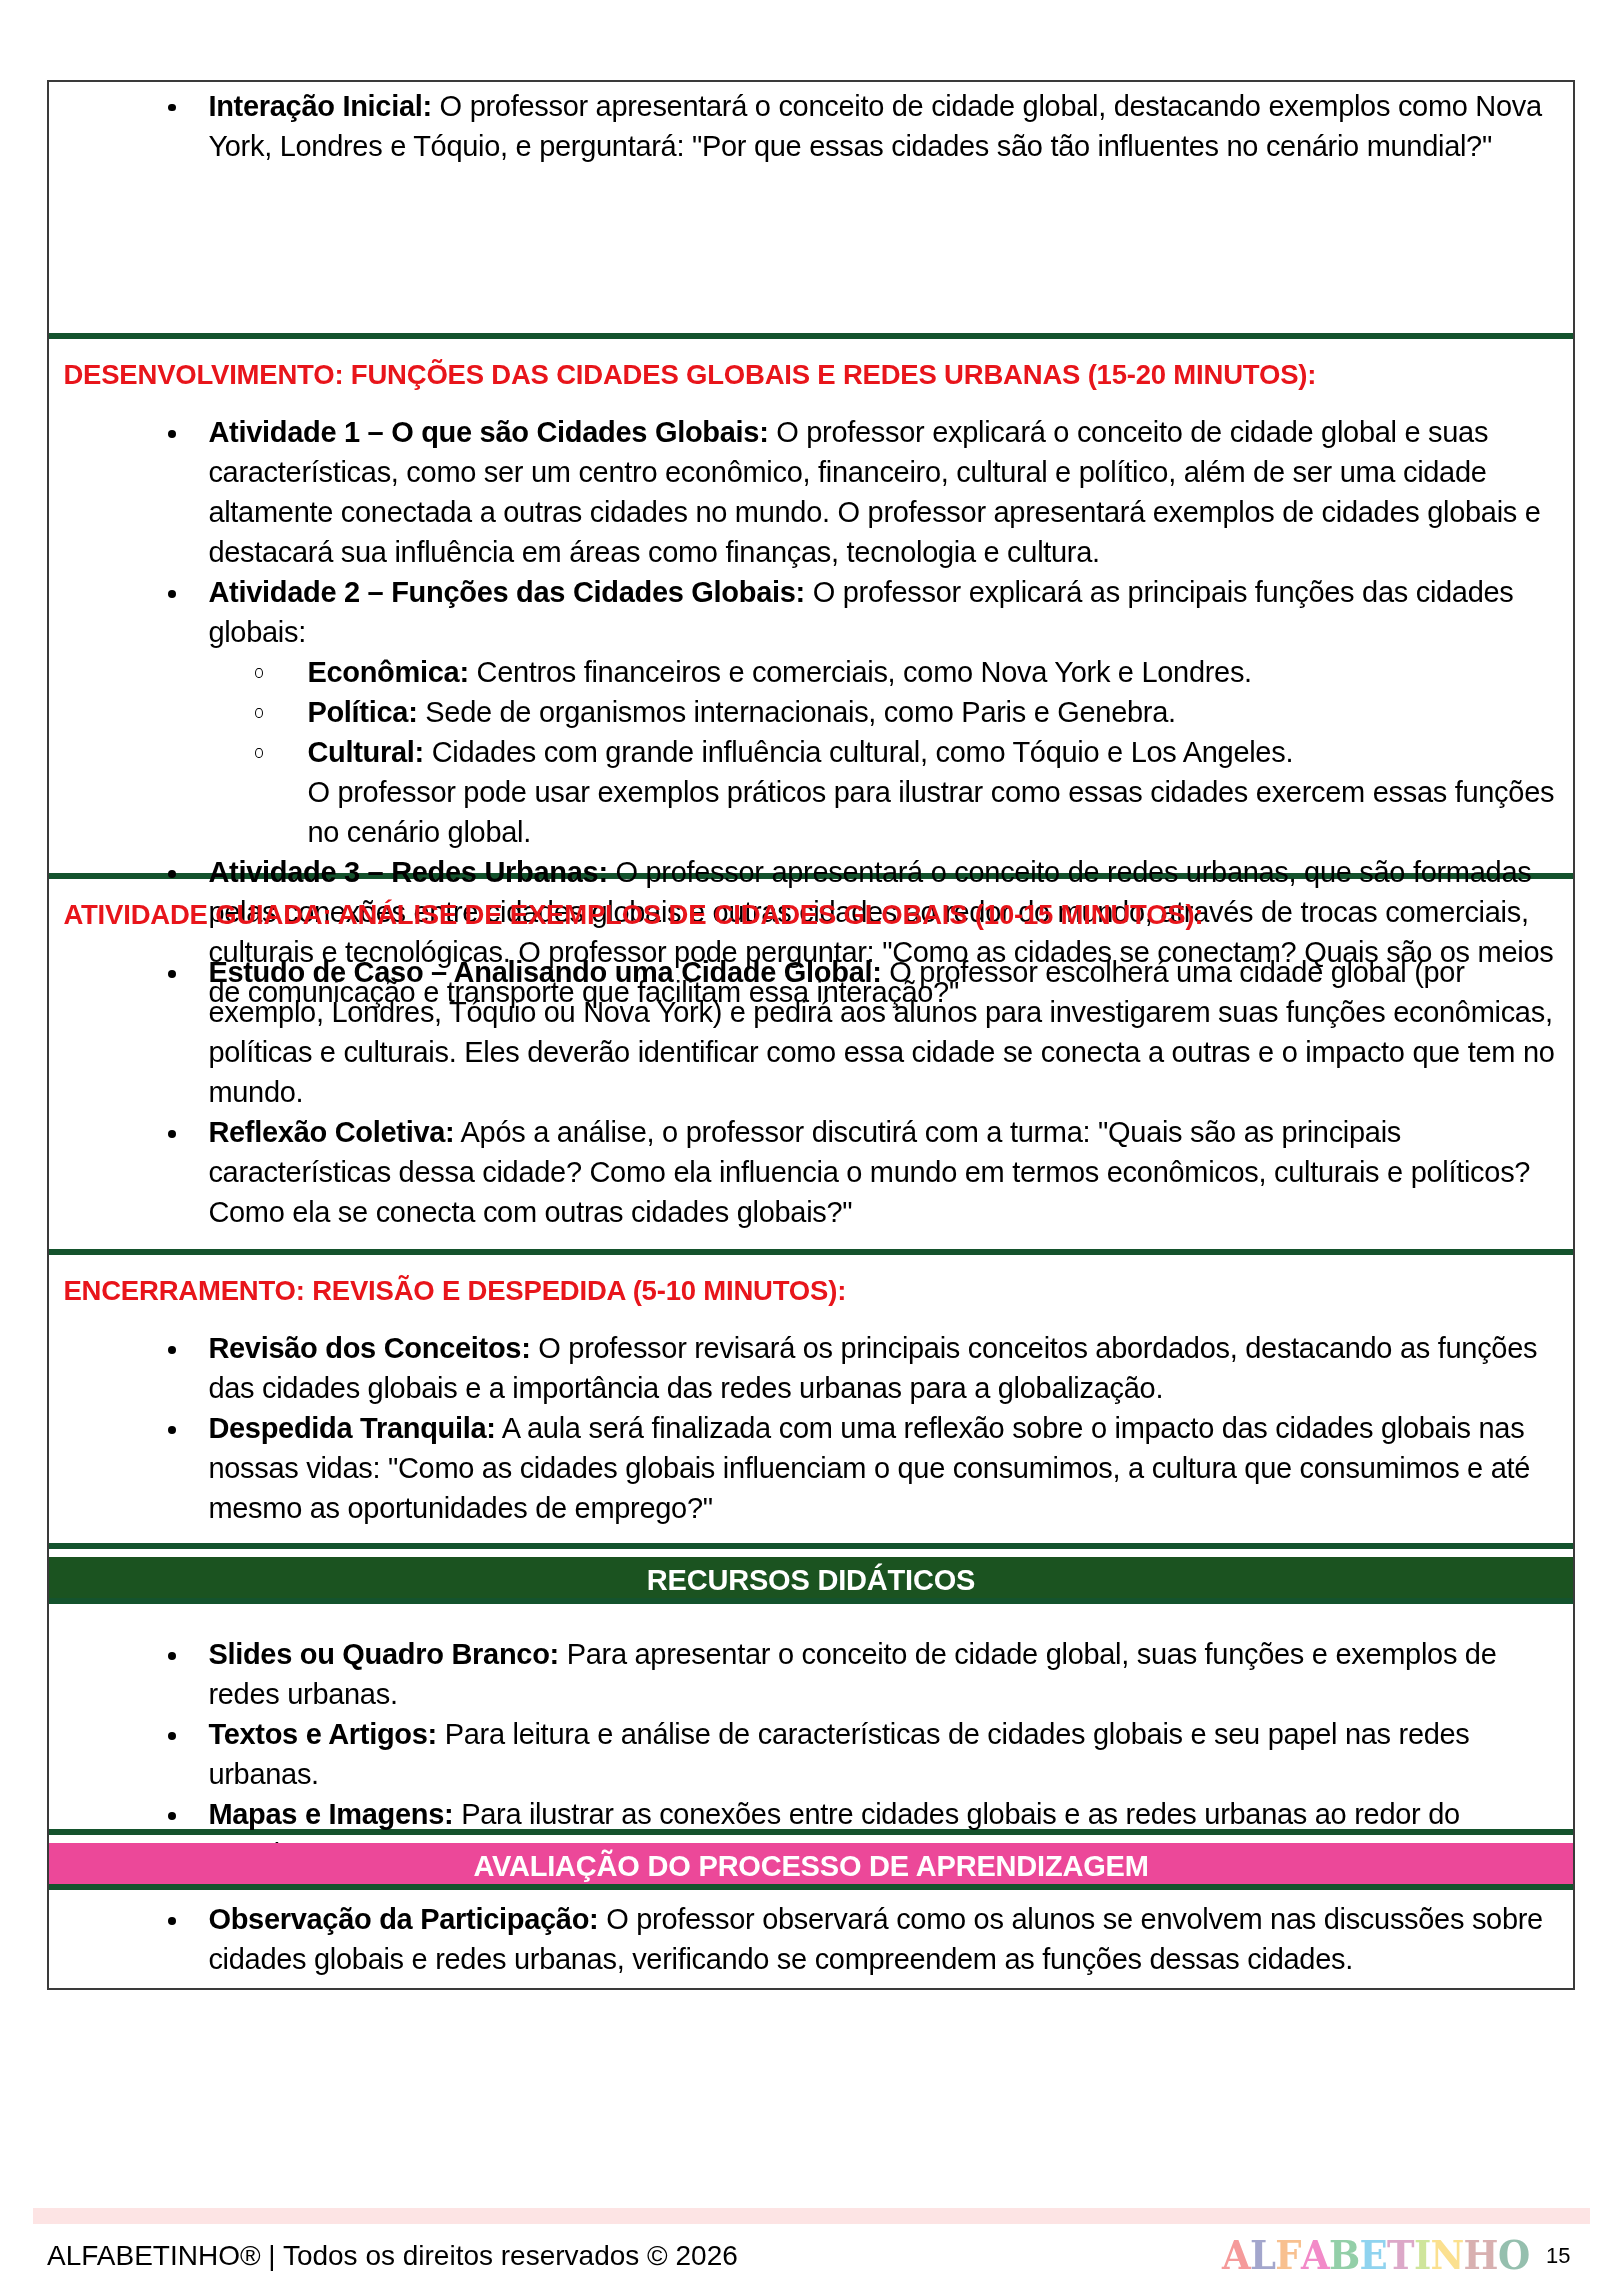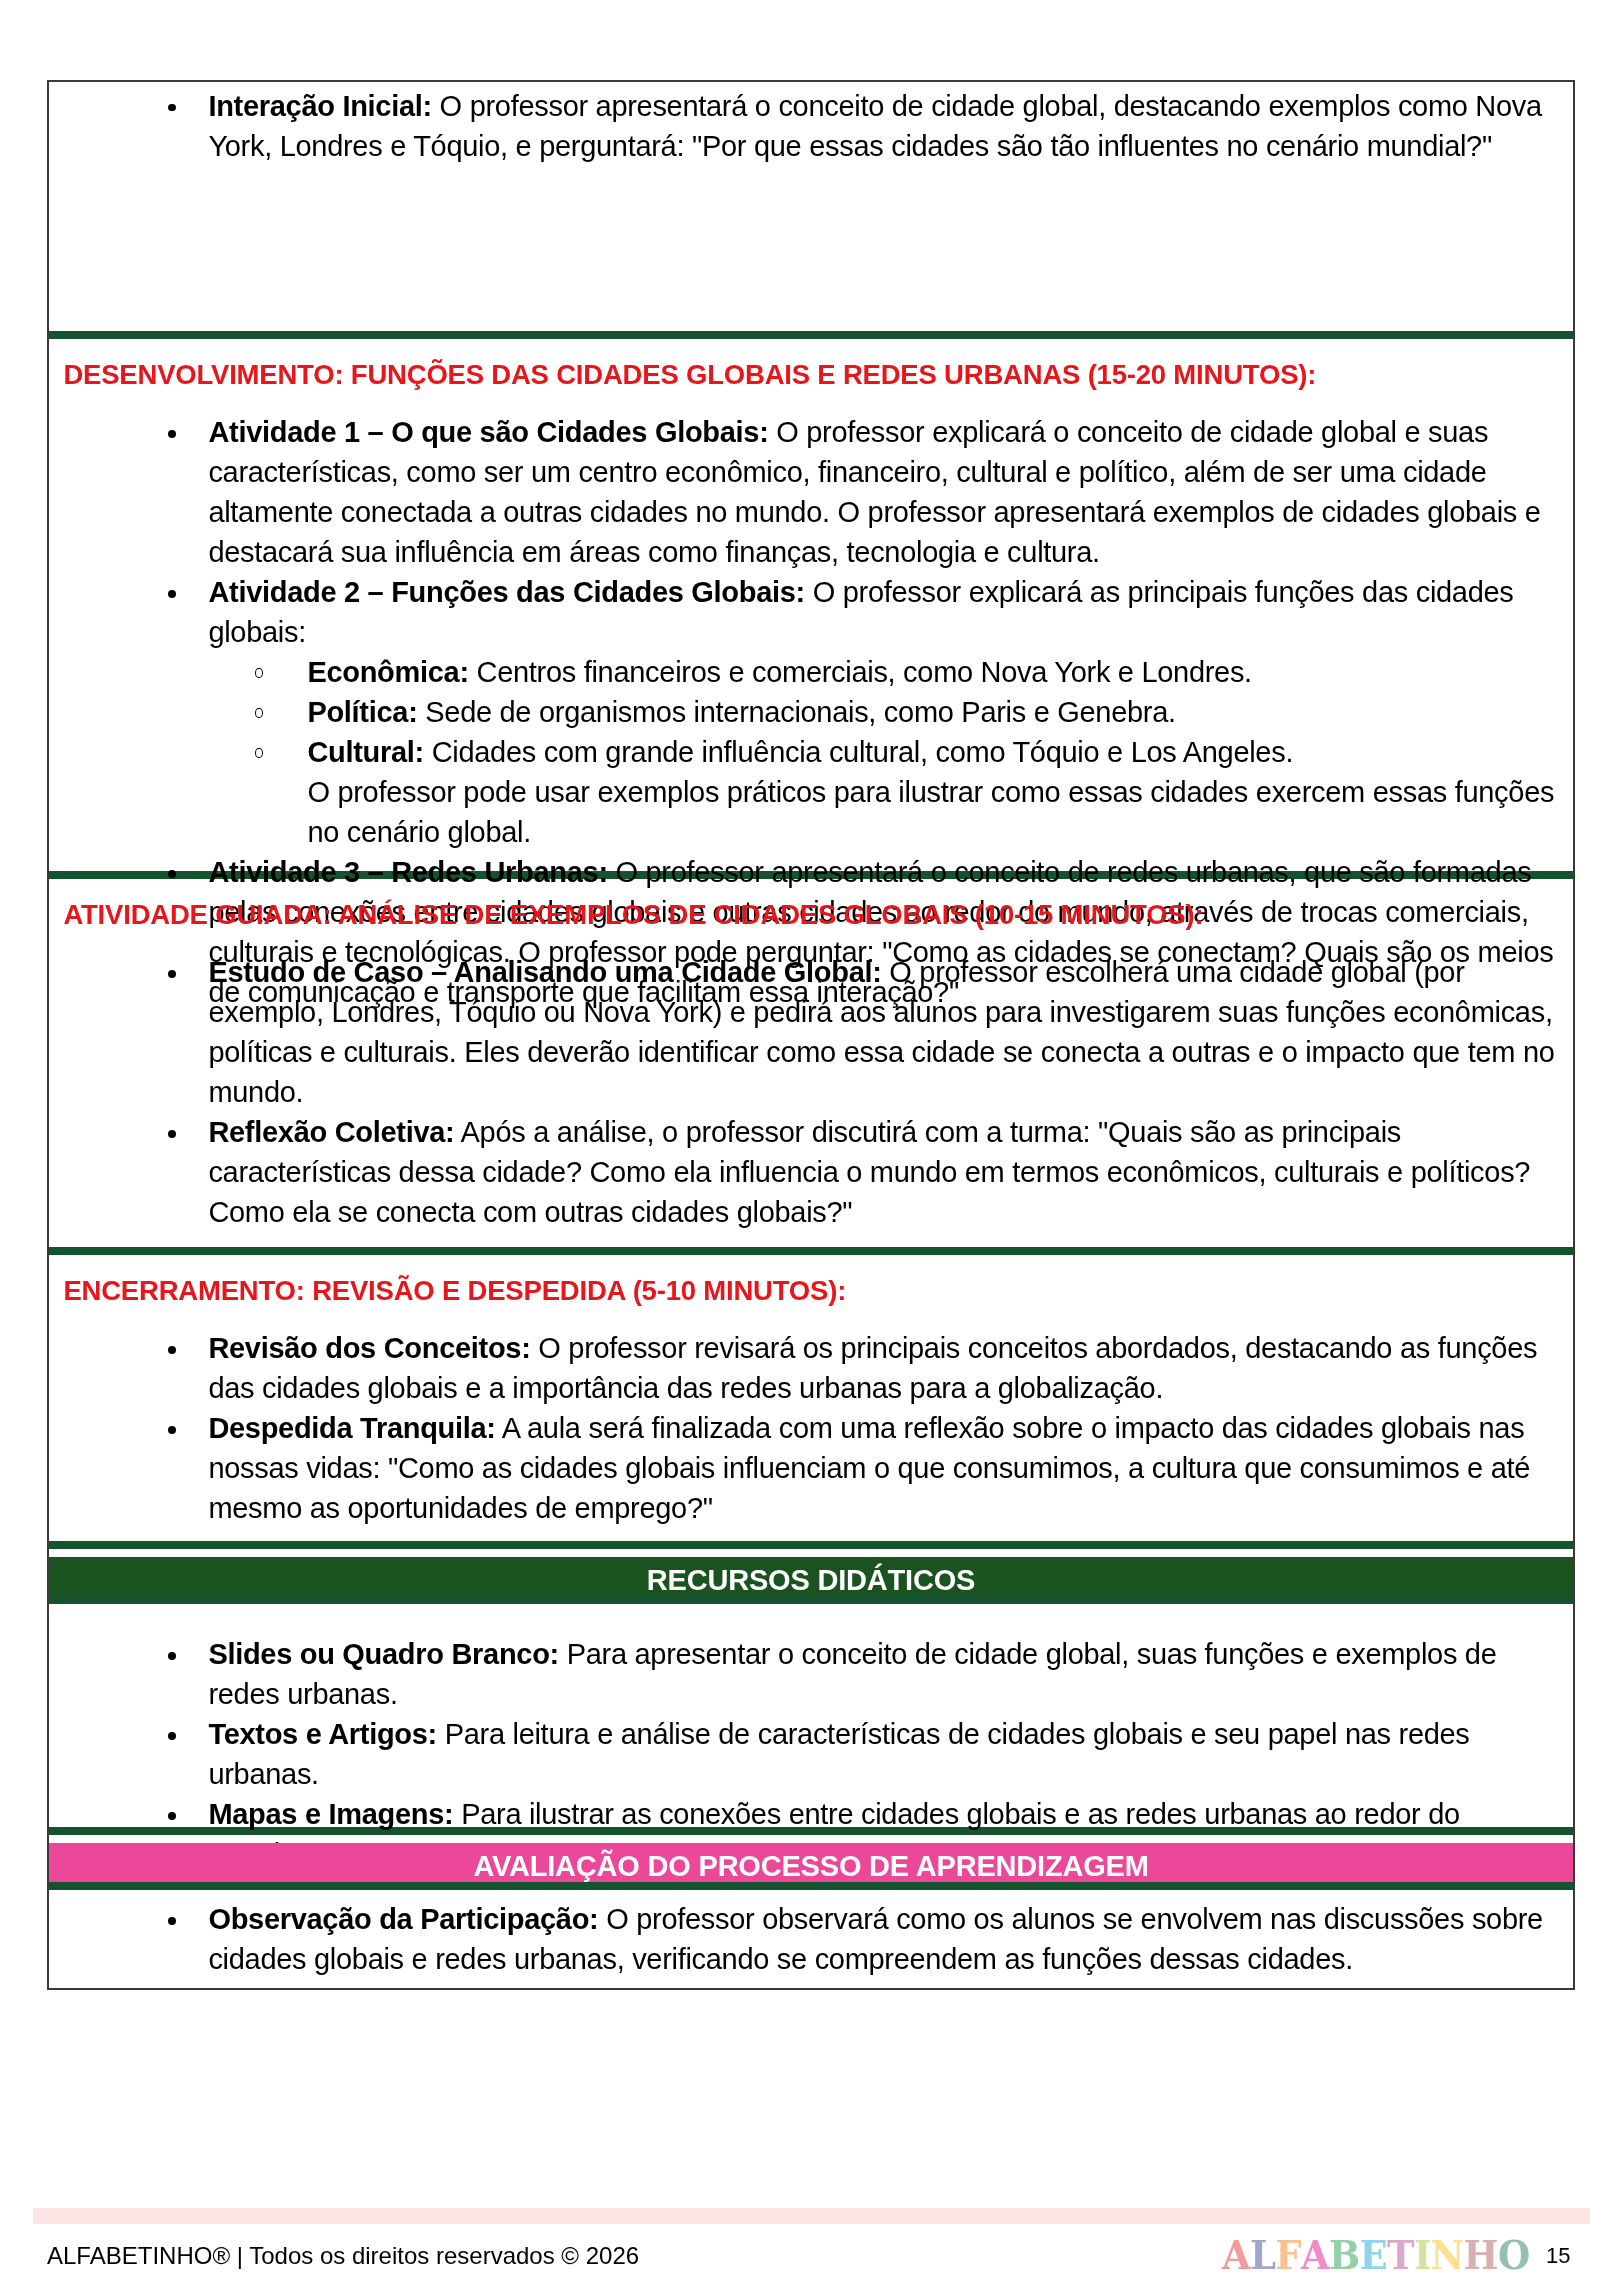--- a/index.html
+++ b/index.html
@@ -1,39 +1,39 @@
 <!DOCTYPE html>
 <html style="font-size:10.5px"><head>
 <meta charset="utf-8">
 <style>
   html, body { margin: 0; padding: 0; background: #ffffff; }
   body { width: 1623px; height: 2295px; position: relative; overflow: hidden;
          font-family: "Liberation Sans", sans-serif; color: #000; }
   .table { position: absolute; left: 47px; top: 80px; width: 1528px;
            border: 2px solid #3a3a3a; box-sizing: border-box; }
-  .row { border-bottom: 8px solid #14532d; box-sizing: border-box; position: relative; }
+  .row { border-bottom: 6px solid #14532d; box-sizing: border-box; position: relative; }
   .row:last-child { border-bottom: none; }
   .cell { padding: 0 14.4px; }
   .sec-title { color: #e8151b; font-weight: bold; font-size: 27.5px; line-height: 39px;
                padding-top: 15.7px; margin: 0 0 18.3px 0; letter-spacing: -0.2px; }
   ul.bul { list-style: none; margin: 0; padding: 0; }
   ul.bul > li { position: relative; padding-left: 145px; font-size: 29px; line-height: 40px;
                 letter-spacing: -0.3px; }
   ul.bul > li > .dot { position: absolute; left: 105px; top: 17.7px; width: 7.9px; height: 7.9px;
                        background: #000; border-radius: 50%; }
   ul.sub { list-style: none; margin: 0; padding: 0; }
   ul.sub > li { position: relative; padding-left: 99px; font-size: 29px; line-height: 40px; letter-spacing: -0.3px; }
   ul.sub > li > .circ { position: absolute; left: 47px; top: 16.4px; width: 7.2px; height: 9.8px;
                         border: 1.3px solid #000; border-radius: 50%; box-sizing: border-box; }
   .sub-note { padding-left: 99px; font-size: 29px; line-height: 40px; letter-spacing: -0.3px; }
   b { font-weight: bold; }
   .green { background: #1b5320; color: #fff; text-align: center; font-weight: bold;
            font-size: 29px; line-height: 47px; height: 47px; letter-spacing: -0.2px; margin-top: 8px; }
   .pink-band { position: absolute; left: 33px; top: 2208px; width: 1557px; height: 16.4px; background: #fde4e4; }
-  .footer-left { position: absolute; left: 47px; top: 2241px; font-size: 24px; line-height: 29px; color: #000; }
+  .footer-left { position: absolute; left: 47px; top: 2241px; font-size: 28px; line-height: 29px; color: #000; }
   .logo { position: absolute; left: 1222px; top: 2236px; font-family: "DejaVu Serif", serif;
           font-weight: bold; font-size: 37px; line-height: 39px; letter-spacing: -0.7px; }
   .logo span { display: inline-block; transform: scaleY(1.05); }
   .pageno { position: absolute; left: 1546px; top: 2241px; font-size: 22px; line-height: 29px; }
 </style>
 </head>
 <body>
 
 <div class="table">
 

